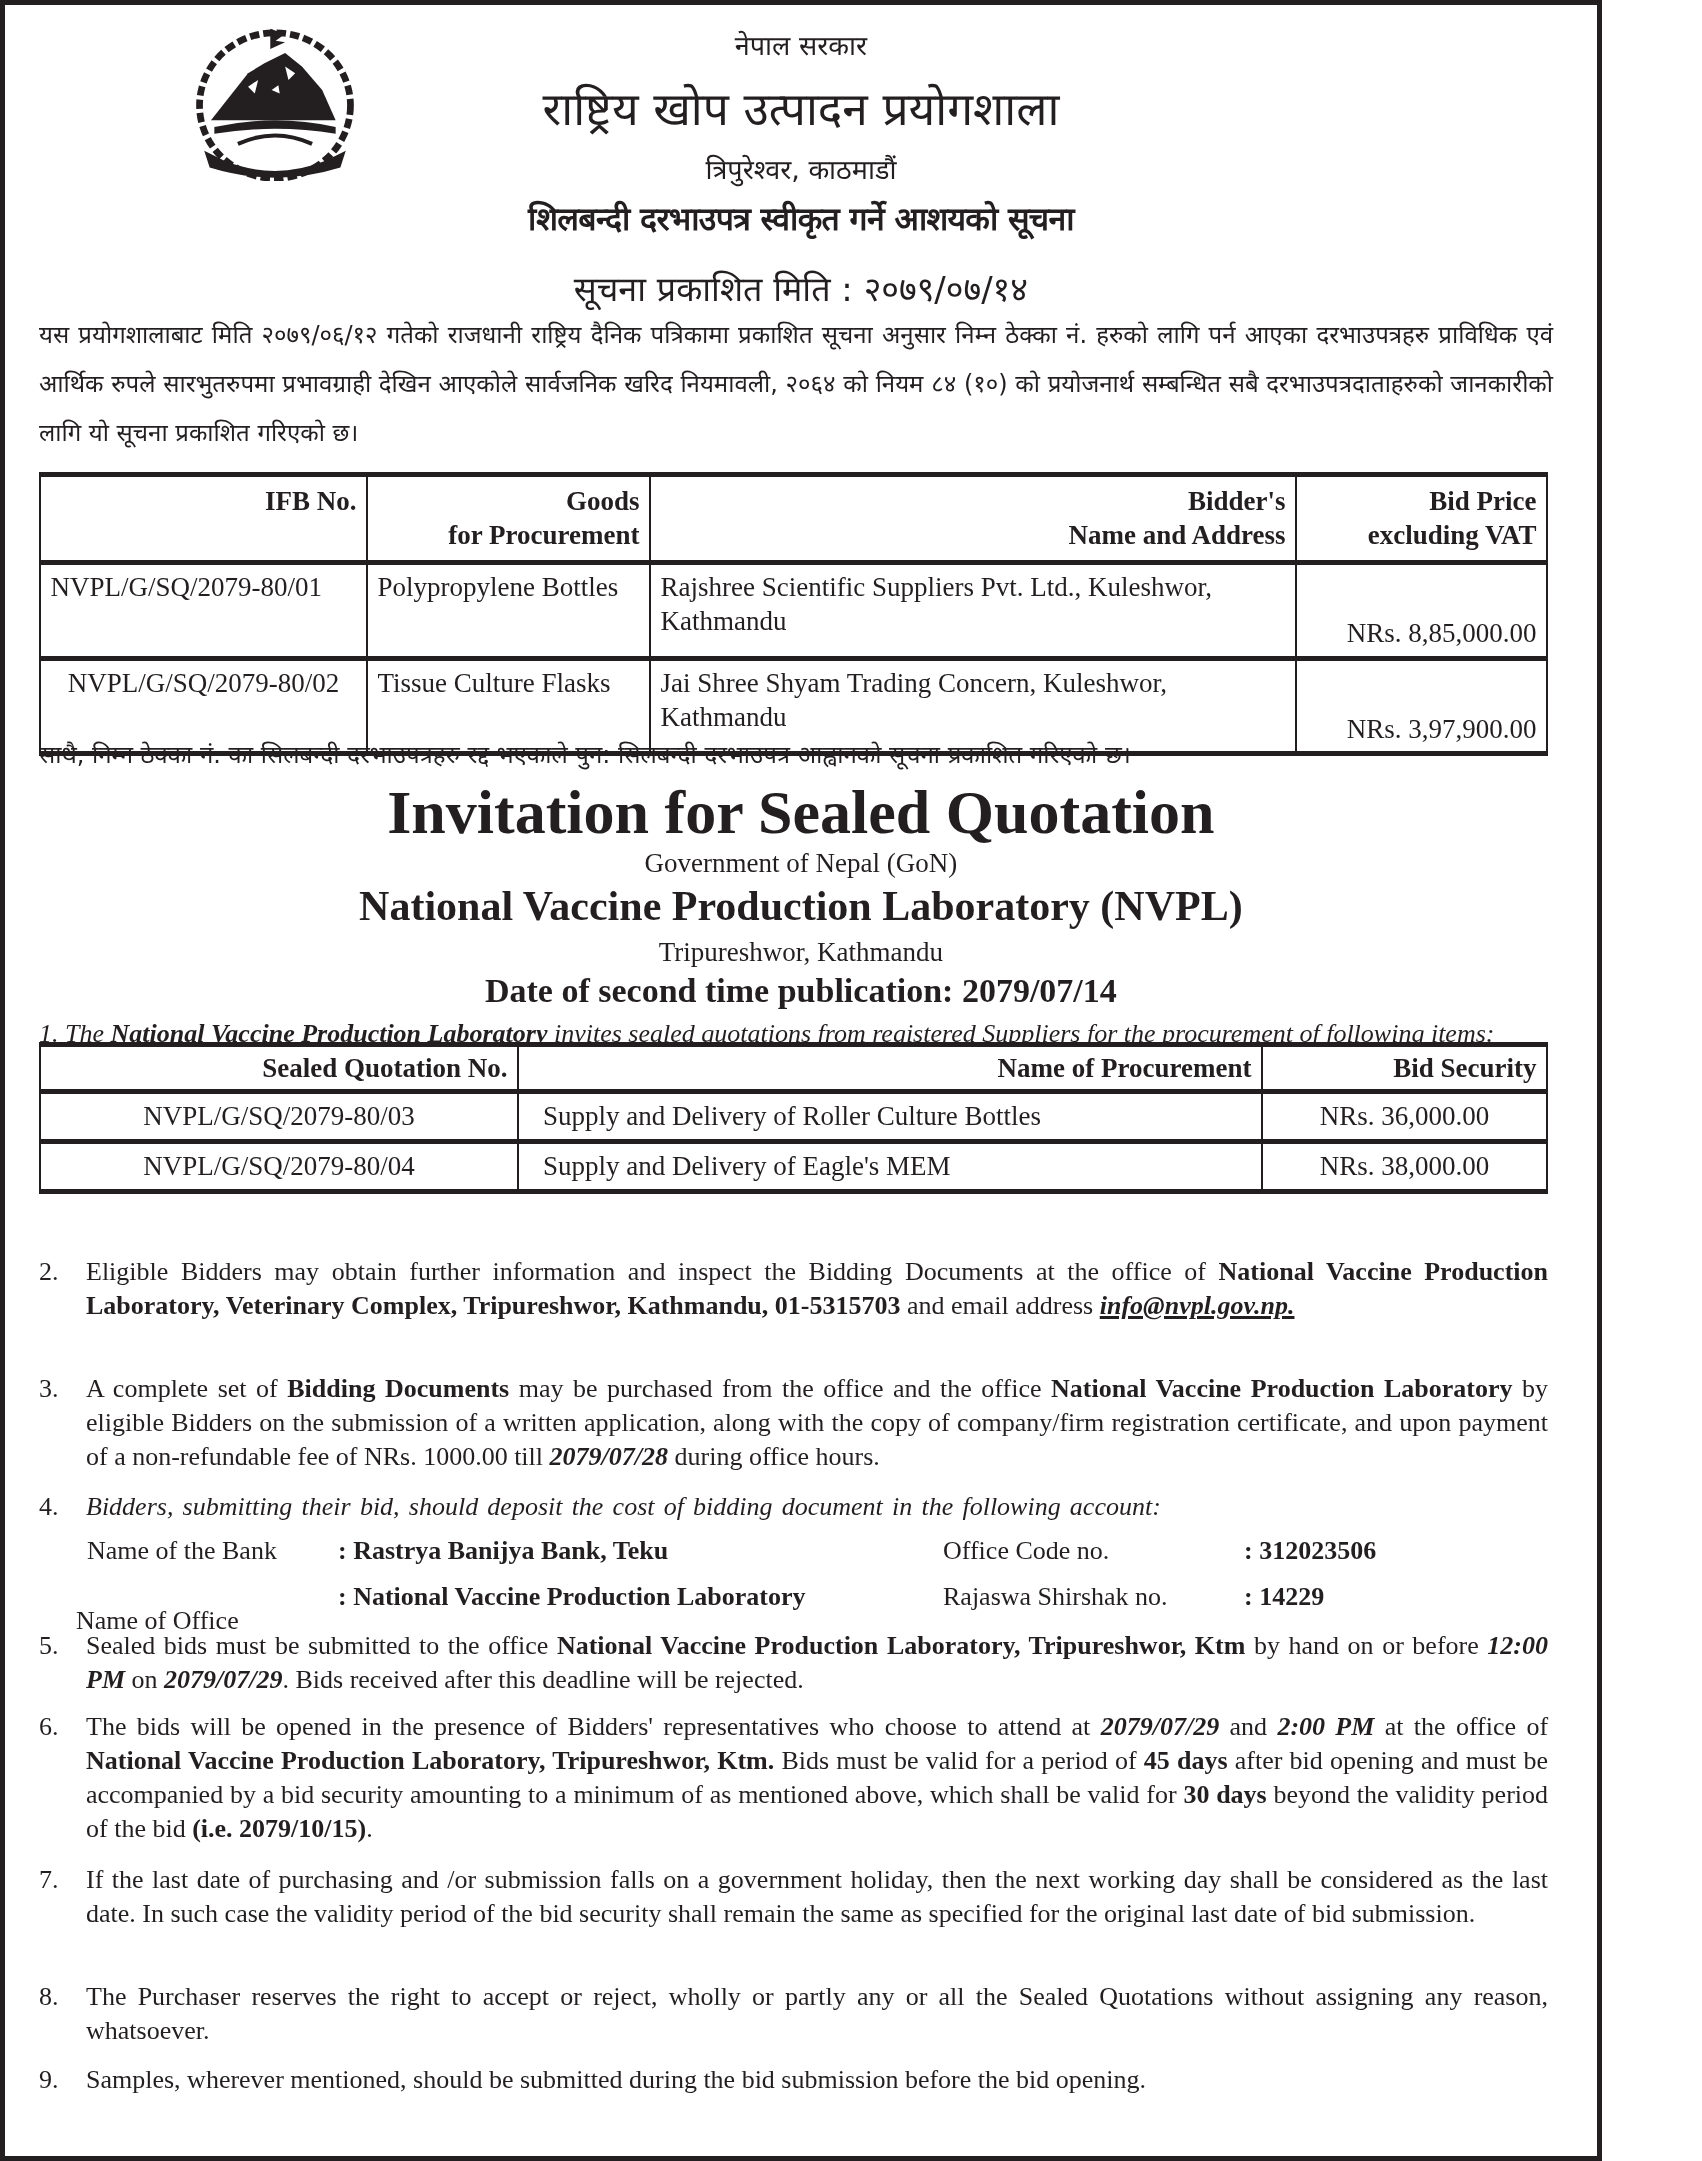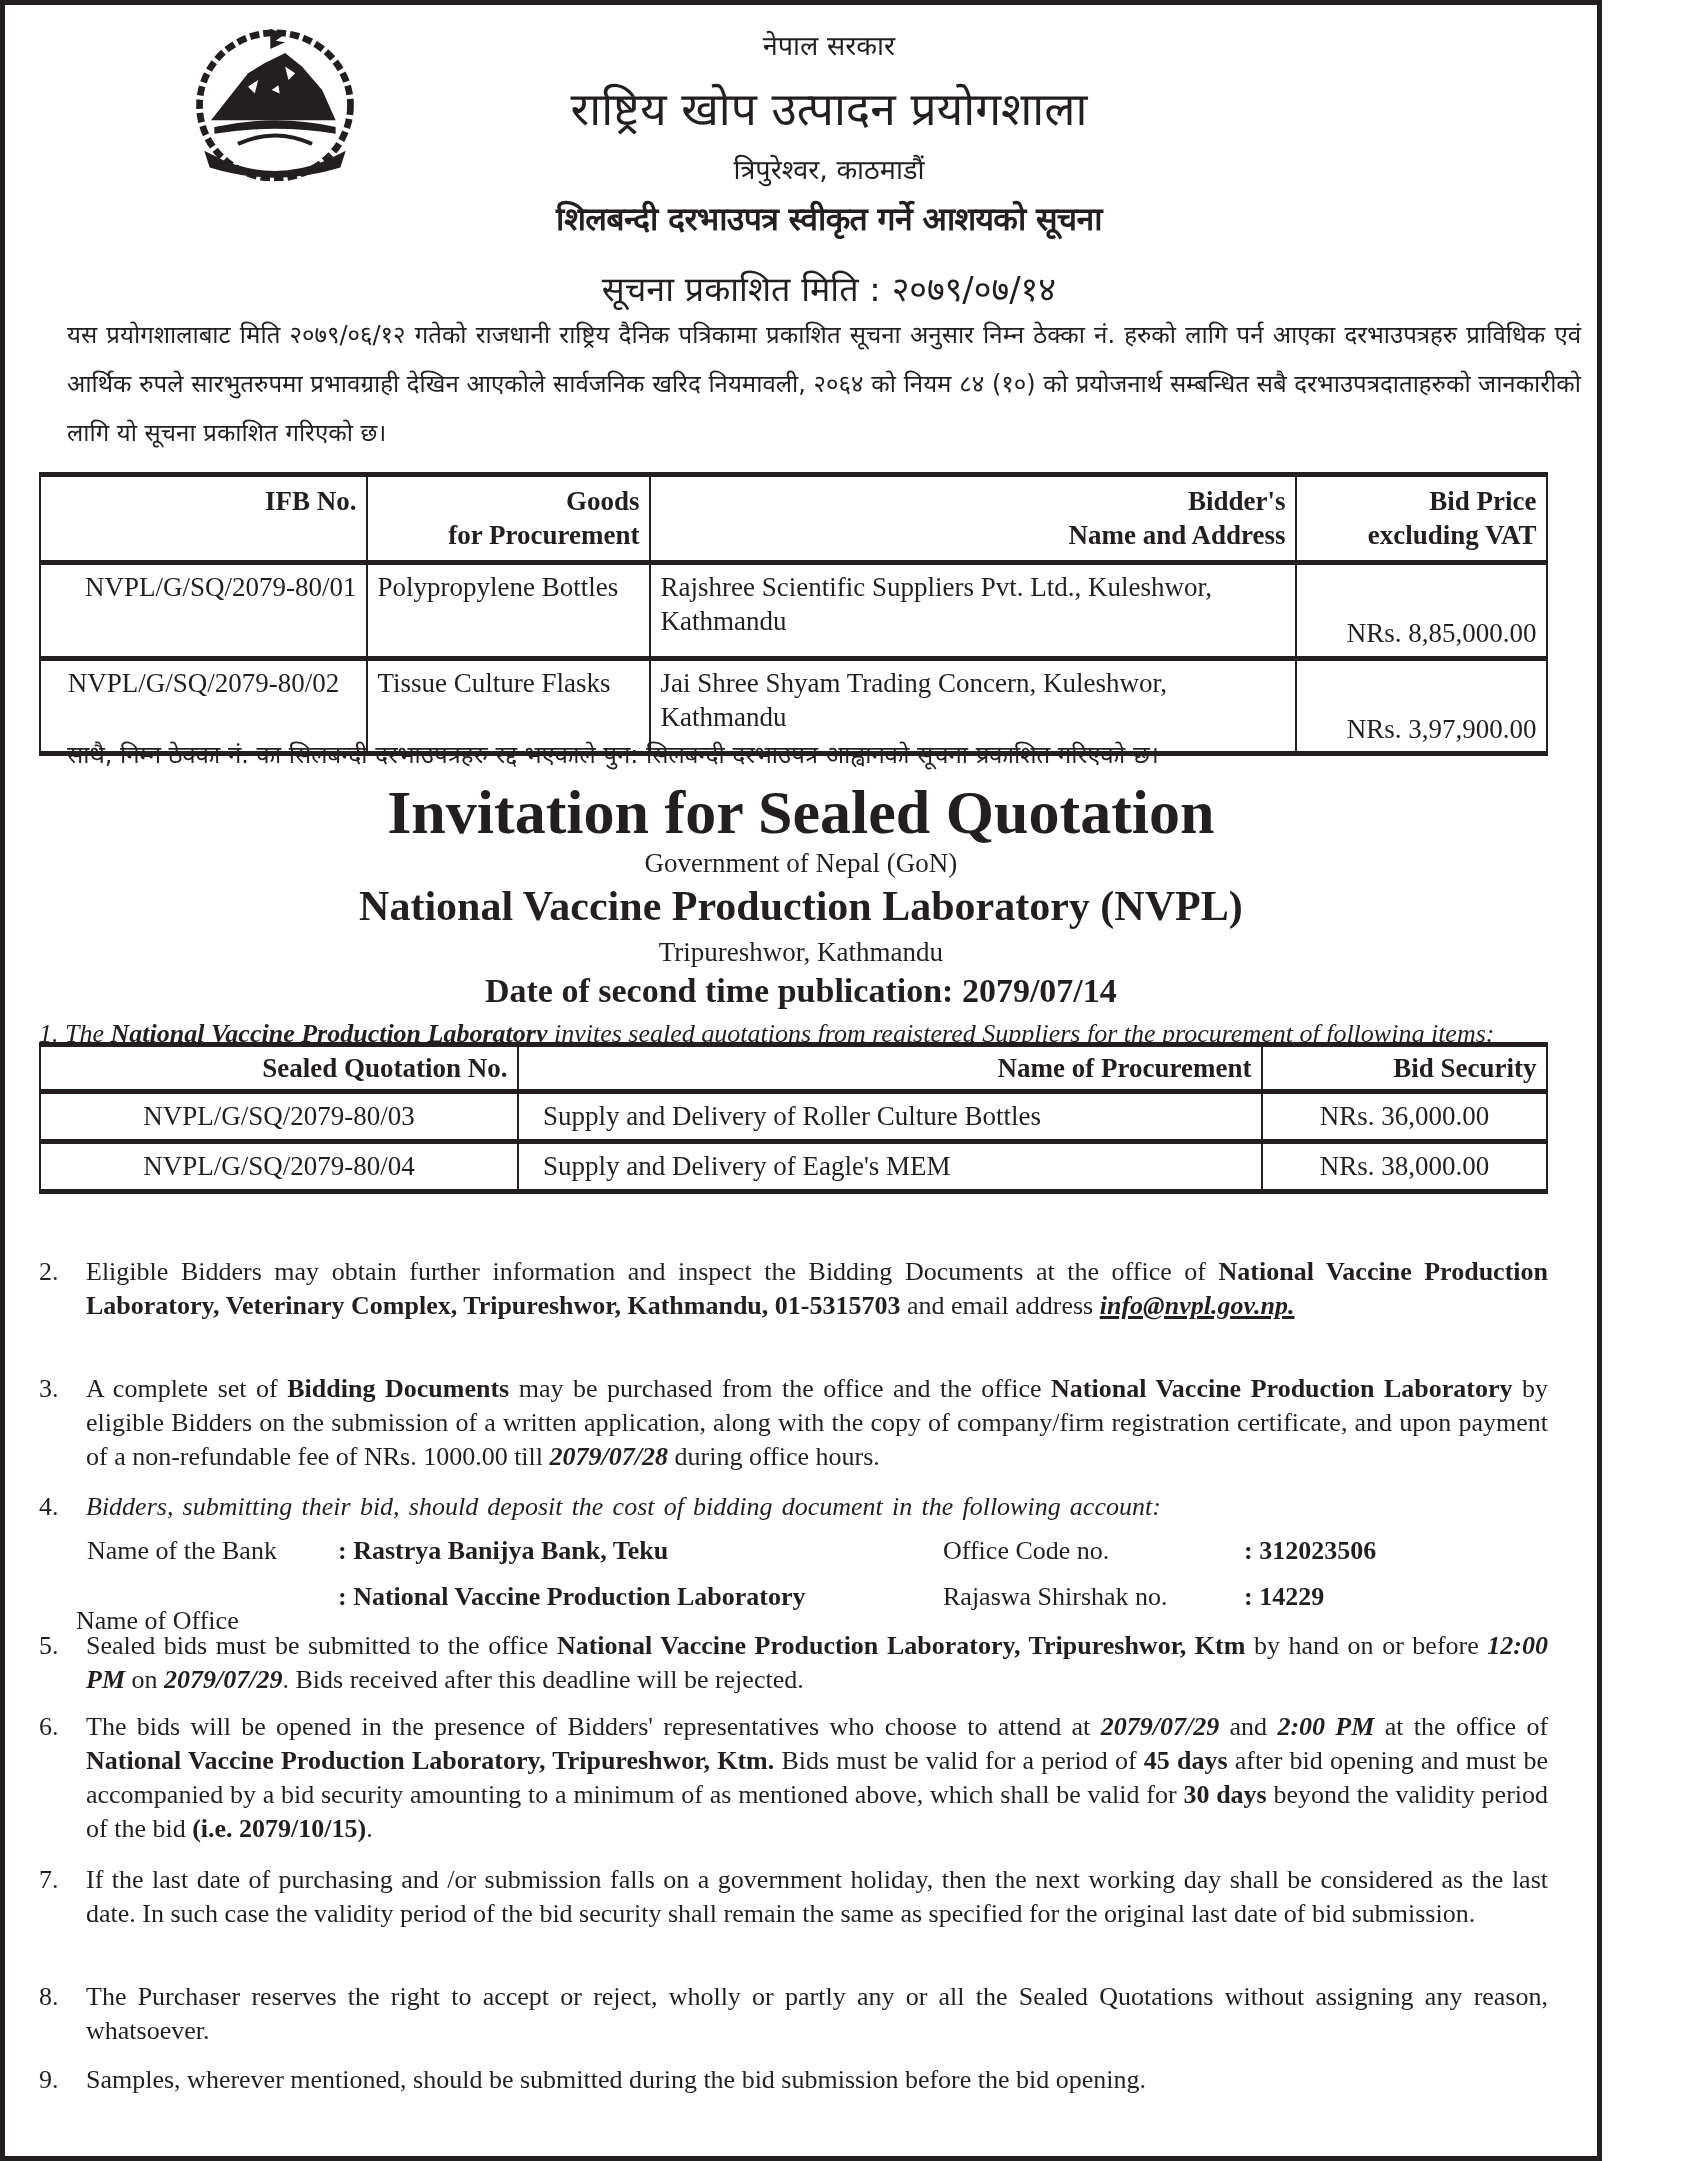--- a/index.html
+++ b/index.html
@@ -1,19 +1,19 @@
 <!DOCTYPE html>
 <html style="font-size:10.8px"><head>
 <meta charset="utf-8">
 <style>
   html, body { margin:0; padding:0; background:#ffffff; }
   body { width:1703px; height:2161px; position:relative; overflow:hidden; color:#231f20; }
   .frame { position:absolute; left:0; top:0; width:1602px; height:2161px; box-sizing:border-box; border:5.4px solid #231f20; background:#fff; }
   .serif { font-family:"Liberation Serif","DejaVu Serif",serif; }
-  .deva { font-family:"DejaVu Sans","Liberation Sans",sans-serif;padding-left:28px; }
+  .deva { font-family:"DejaVu Sans","Liberation Sans",sans-serif; }
   .abs { position:absolute; }
   .center { left:5.4px; width:1591px; text-align:center; }
   .emblem { position:absolute; left:184px; top:26px; width:182px; height:155px; }
   .np-small { font-size:27px; }
   .np-title { font-size:46px; }
   .np-heading { font-size:32px; font-weight:bold; letter-spacing:-0.7px; }
   .np-date { font-size:34px; }
   .np-para { position:absolute; left:39px; width:1514px; font-size:24px; line-height:49px; text-align:justify; text-align-last:left; }
   table.t { position:absolute; border-collapse:collapse; font-family:"Liberation Serif","DejaVu Serif",serif; font-size:27px; }
   table.t td, table.t th { border:2px solid #231f20; vertical-align:top; padding:0 9.5px; }
@@ -68,21 +68,21 @@
   <thead>
     <tr class="head">
       <th style="width:306px;"><span>IFB No.</span></th>
       <th style="width:262px;"><span>Goods</span><br><span>for Procurement</span></th>
       <th style="width:625px;"><span>Bidder's</span><br><span>Name and Address</span></th>
       <th><span>Bid Price</span><br><span>excluding VAT</span></th>
     </tr>
   </thead>
   <tbody>
     <tr class="rowsep">
-      <td style="text-align:right;margin-left:25px;">NVPL/G/SQ/2079-80/01</td>
+      <td style="text-align:left;margin-left:25px;">NVPL/G/SQ/2079-80/01</td>
       <td>Polypropylene Bottles</td>
       <td><span>Rajshree Scientific Suppliers Pvt. Ltd., Kuleshwor,</span><br><span>Kathmandu</span></td>
       <td class="num">NRs. 8,85,000.00</td>
     </tr>
     <tr class="rowsep">
       <td style="text-align:center;">NVPL/G/SQ/2079-80/02</td>
       <td>Tissue Culture Flasks</td>
       <td><span>Jai Shree Shyam Trading Concern, Kuleshwor,</span><br><span>Kathmandu</span></td>
       <td class="num">NRs. 3,97,900.00</td>
     </tr>

